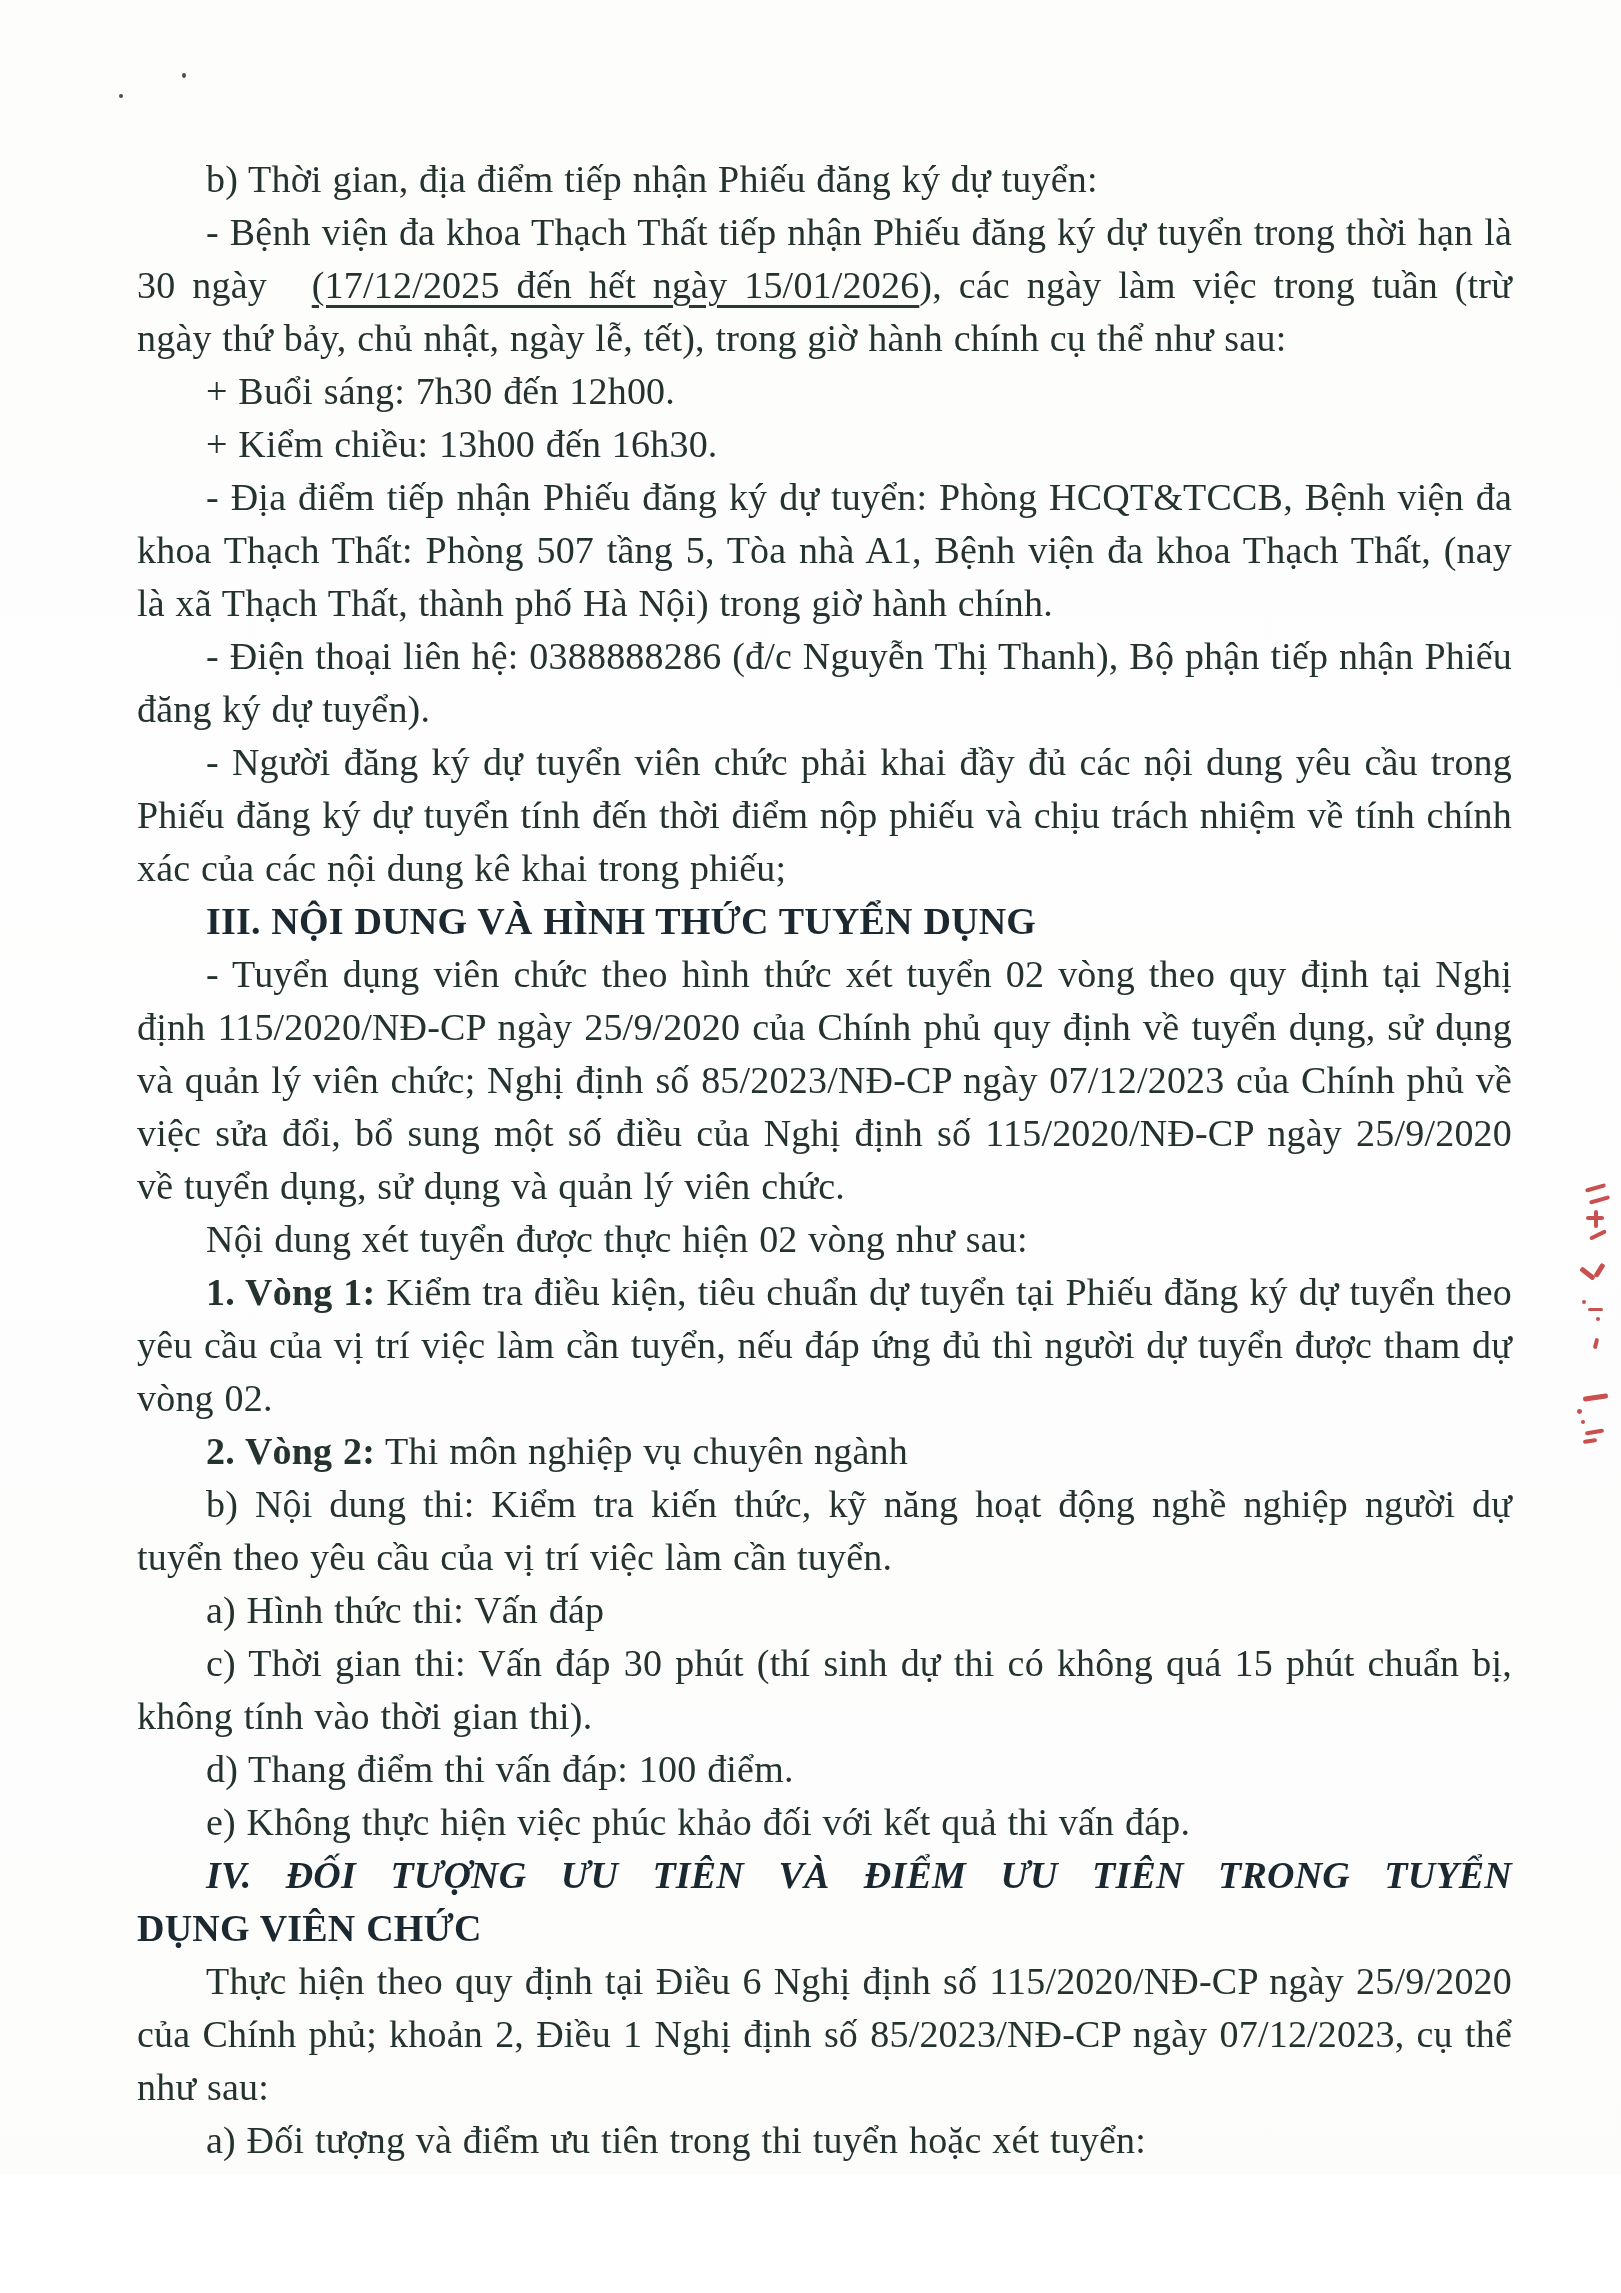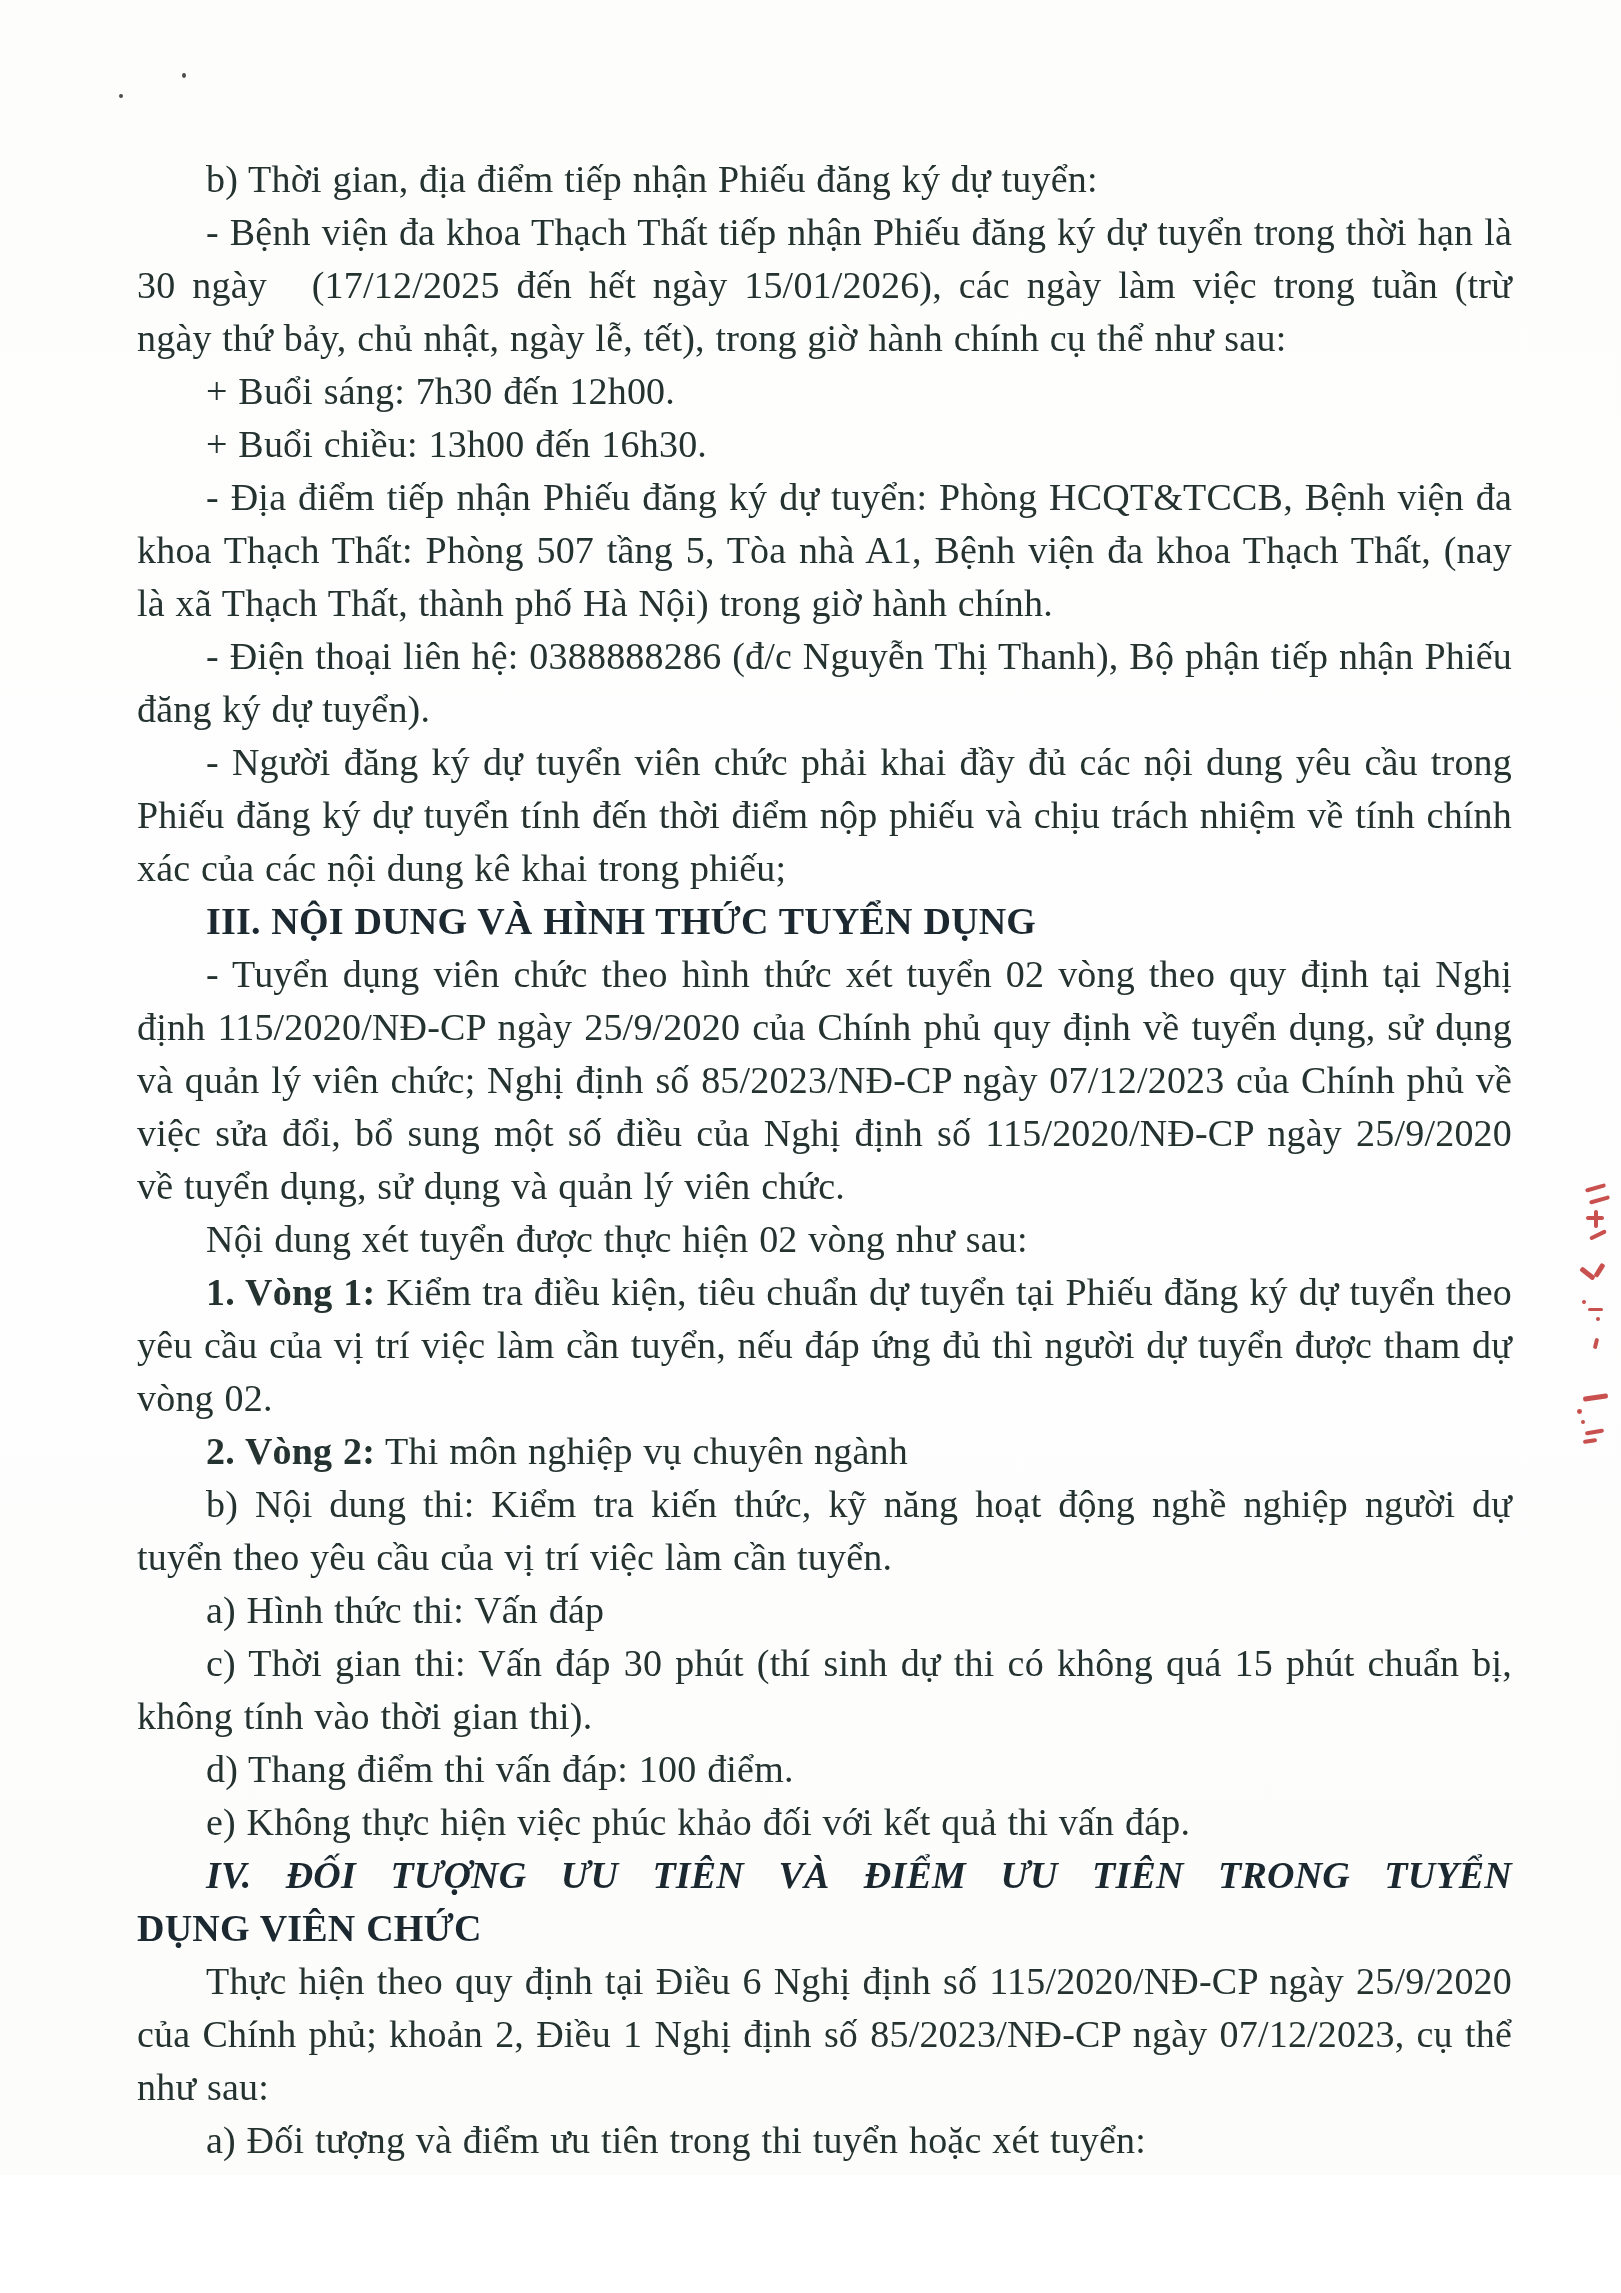--- a/index.html
+++ b/index.html
@@ -37,20 +37,21 @@
     color: #1b2830;
   }
   p.stretch {
     text-align-last: justify;
     font-style: italic;
   }
   p.noindent {
     text-indent: 0;
   }
   .u {
+    text-decoration: underline;
     text-underline-offset: 6.9px;
     text-decoration-thickness: 2.5px;
     text-decoration-color: #2a3836;
     margin-left: 28px;
   }
   .b {
     font-weight: bold;
     font-family: Liberation Serif, serif;
   }
   
@@ -80,21 +81,21 @@
   <div class="speck" style="left:119px; top:94px; width:3.9px; height:3.9px;"></div>
 
   <div class="text-block">
 
     <p>b) Thời gian, địa điểm tiếp nhận Phiếu đăng ký dự tuyển:</p>
 
     <p><span>- Bệnh viện đa khoa Thạch Thất tiếp nhận Phiếu đăng ký dự tuyển trong thời hạn là 30 ngày </span><span class="u">(17/12/2025 đến hết ngày 15/01/2026</span><span>), các ngày làm việc trong tuần (trừ ngày thứ bảy, chủ nhật, ngày lễ, tết), trong giờ hành chính cụ thể như sau:</span></p>
 
     <p>+ Buổi sáng: 7h30 đến 12h00.</p>
 
-    <p>+ Buổi chiều: 13h00 đến 16h30.</p>
+    <p>+ Kiểm chiều: 13h00 đến 16h30.</p>
 
     <p>- Địa điểm tiếp nhận Phiếu đăng ký dự tuyển: Phòng HCQT&amp;TCCB, Bệnh viện đa khoa Thạch Thất: Phòng 507 tầng 5, Tòa nhà A1, Bệnh viện đa khoa Thạch Thất, (nay là xã Thạch Thất, thành phố Hà Nội) trong giờ hành chính.</p>
 
     <p>- Điện thoại liên hệ: 0388888286 (đ/c Nguyễn Thị Thanh), Bộ phận tiếp nhận Phiếu đăng ký dự tuyển).</p>
 
     <p>- Người đăng ký dự tuyển viên chức phải khai đầy đủ các nội dung yêu cầu trong Phiếu đăng ký dự tuyển tính đến thời điểm nộp phiếu và chịu trách nhiệm về tính chính xác của các nội dung kê khai trong phiếu;</p>
 
     <p class="heading">III. NỘI DUNG VÀ HÌNH THỨC TUYỂN DỤNG</p>
 
     <p>- Tuyển dụng viên chức theo hình thức xét tuyển 02 vòng theo quy định tại Nghị định 115/2020/NĐ-CP ngày 25/9/2020 của Chính phủ quy định về tuyển dụng, sử dụng và quản lý viên chức; Nghị định số 85/2023/NĐ-CP ngày 07/12/2023 của Chính phủ về việc sửa đổi, bổ sung một số điều của Nghị định số 115/2020/NĐ-CP ngày 25/9/2020 về tuyển dụng, sử dụng và quản lý viên chức.</p>

